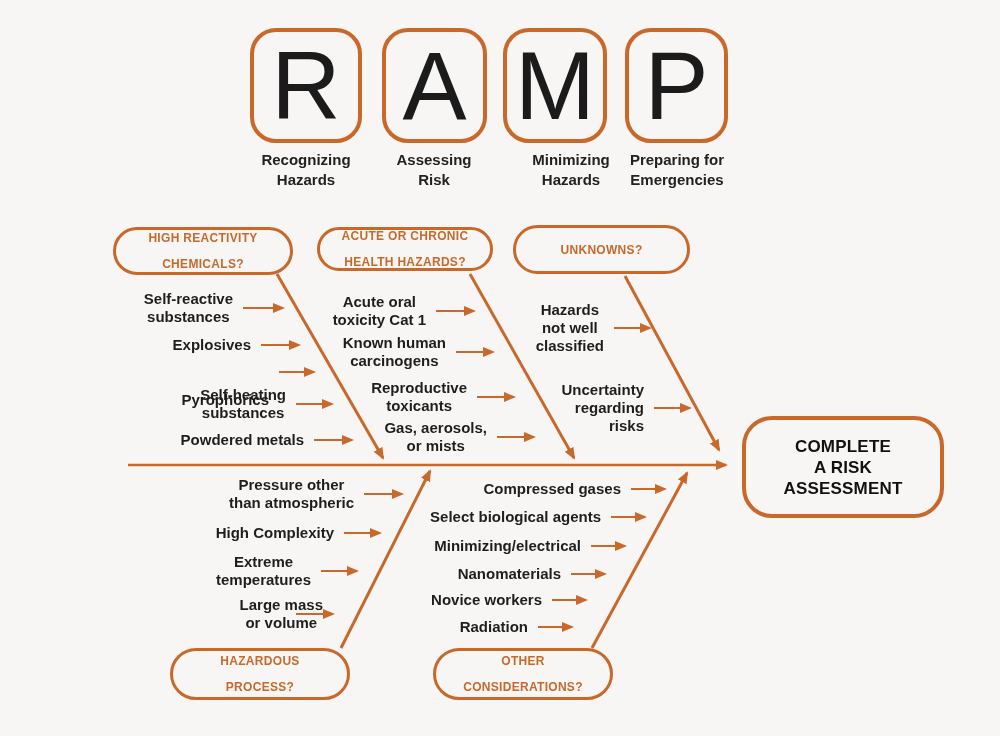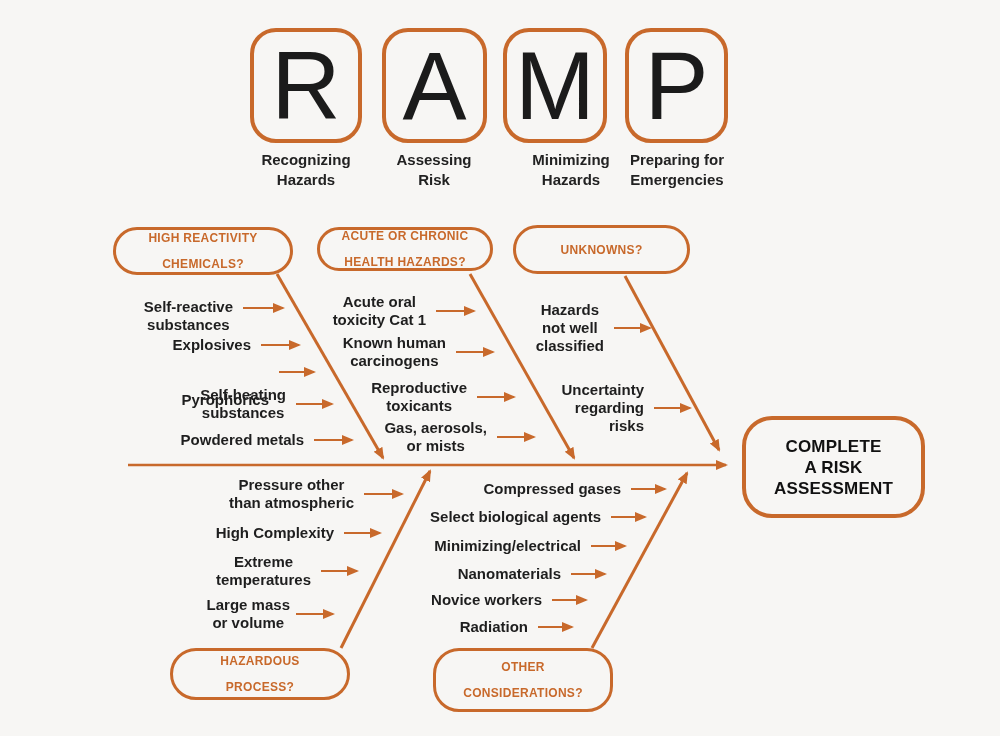--- a/index.html
+++ b/index.html
@@ -24,21 +24,21 @@
   .pill{
     position:absolute;box-sizing:border-box;
     border:3.5px solid #c8692b;border-radius:26px;
     display:flex;align-items:center;justify-content:center;
     color:#c8692b;font-weight:700;font-size:12px;line-height:26px;
     text-align:center;white-space:pre-line;letter-spacing:.3px;
     background:transparent;
   }
   
   .conclusion{
-    position:absolute;left:742px;top:416px;width:183px;height:102px;
+    position:absolute;left:742px;top:416px;width:202px;height:102px;
     box-sizing:border-box;border:4px solid #c8692b;border-radius:30px;
     display:flex;align-items:center;justify-content:center;
     font-size:17px;font-weight:700;line-height:21px;color:#111;
     text-align:center;white-space:pre-line;letter-spacing:.2px;
   }
   
   .cause{
     position:absolute;transform:translateY(-50%);
     font-size:15px;font-weight:600;line-height:18px;color:#1e1e1e;
     text-align:center;white-space:pre-line;
@@ -126,28 +126,28 @@
     </g>
   </svg>
 
   <div class="pill" style="left:113px;top:227px;width:180px;height:48px;">HIGH REACTIVITY
 CHEMICALS?</div>
   <div class="pill" style="left:317px;top:227px;width:176px;height:44px;">ACUTE OR CHRONIC
 HEALTH HAZARDS?</div>
   <div class="pill" style="left:513px;top:225px;width:177px;height:49px;">UNKNOWNS?</div>
   <div class="pill" style="left:170px;top:648px;width:180px;height:52px;">HAZARDOUS
 PROCESS?</div>
-  <div class="pill" style="left:433px;top:648px;width:180px;height:64px;">OTHER
+  <div class="pill" style="left:433px;top:648px;width:180px;height:52px;">OTHER
 CONSIDERATIONS?</div>
 
   <div class="conclusion">COMPLETE
 A RISK
 ASSESSMENT</div>
 
-  <div class="cause" style="right:767px;top:316px;">Self-reactive
+  <div class="cause" style="right:767px;top:308px;">Self-reactive
 substances</div>
   <div class="cause" style="right:749px;top:345px;">Explosives</div>
   <div class="cause" style="right:731px;top:372px;margin-top:28px;">Pyrophorics</div>
   <div class="cause" style="right:714px;top:404px;">Self-heating
 substances</div>
   <div class="cause" style="right:696px;top:440px;">Powdered metals</div>
 
   <div class="cause" style="right:574px;top:311px;">Acute oral
 toxicity Cat 1</div>
   <div class="cause" style="right:554px;top:352px;">Known human
@@ -162,21 +162,21 @@
 classified</div>
   <div class="cause" style="right:356px;top:408px;text-align:right;">Uncertainty
 regarding
 risks</div>
 
   <div class="cause" style="right:646px;top:494px;">Pressure other
 than atmospheric</div>
   <div class="cause" style="right:666px;top:533px;">High Complexity</div>
   <div class="cause" style="right:689px;top:571px;">Extreme
 temperatures</div>
-  <div class="cause" style="right:710px;top:614px;">Large mass
+  <div class="cause" style="right:677px;top:614px;">Large mass
 or volume</div>
 
   <div class="cause" style="right:379px;top:489px;">Compressed gases</div>
   <div class="cause" style="right:399px;top:517px;">Select biological agents</div>
   <div class="cause" style="right:419px;top:546px;">Minimizing/electrical</div>
   <div class="cause" style="right:439px;top:574px;">Nanomaterials</div>
   <div class="cause" style="right:458px;top:600px;">Novice workers</div>
   <div class="cause" style="right:472px;top:627px;">Radiation</div>
 
 </div>

